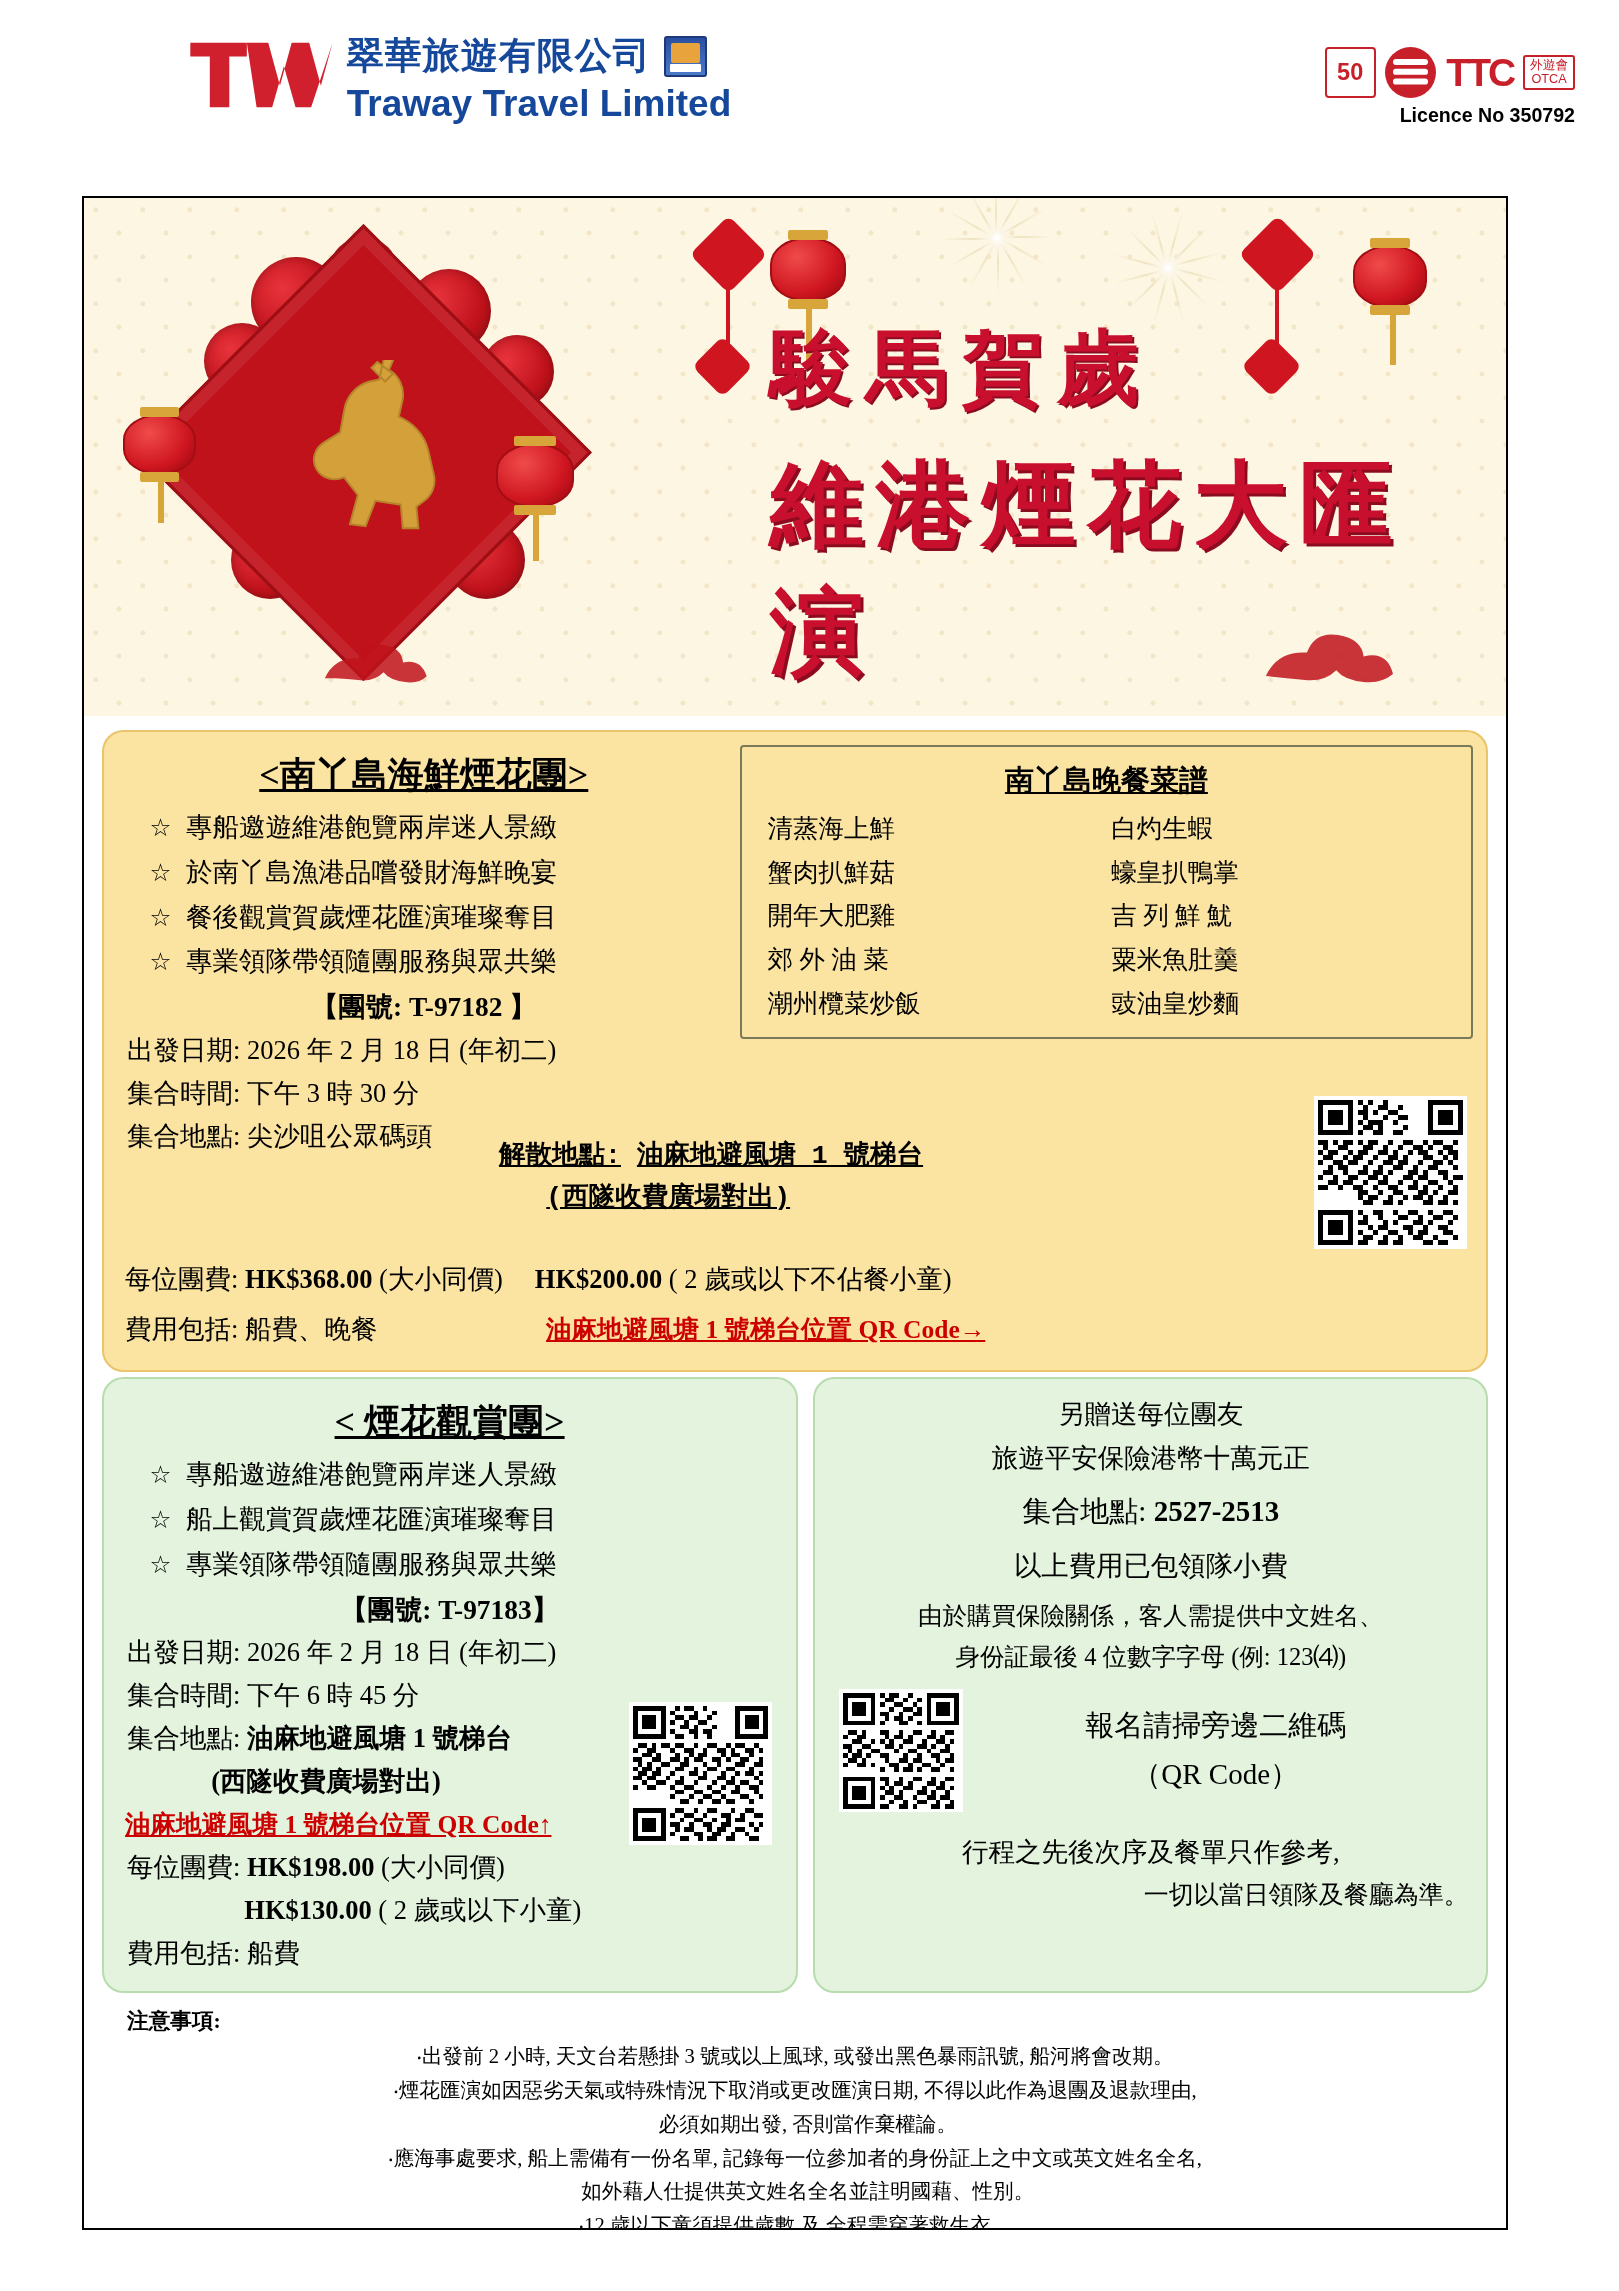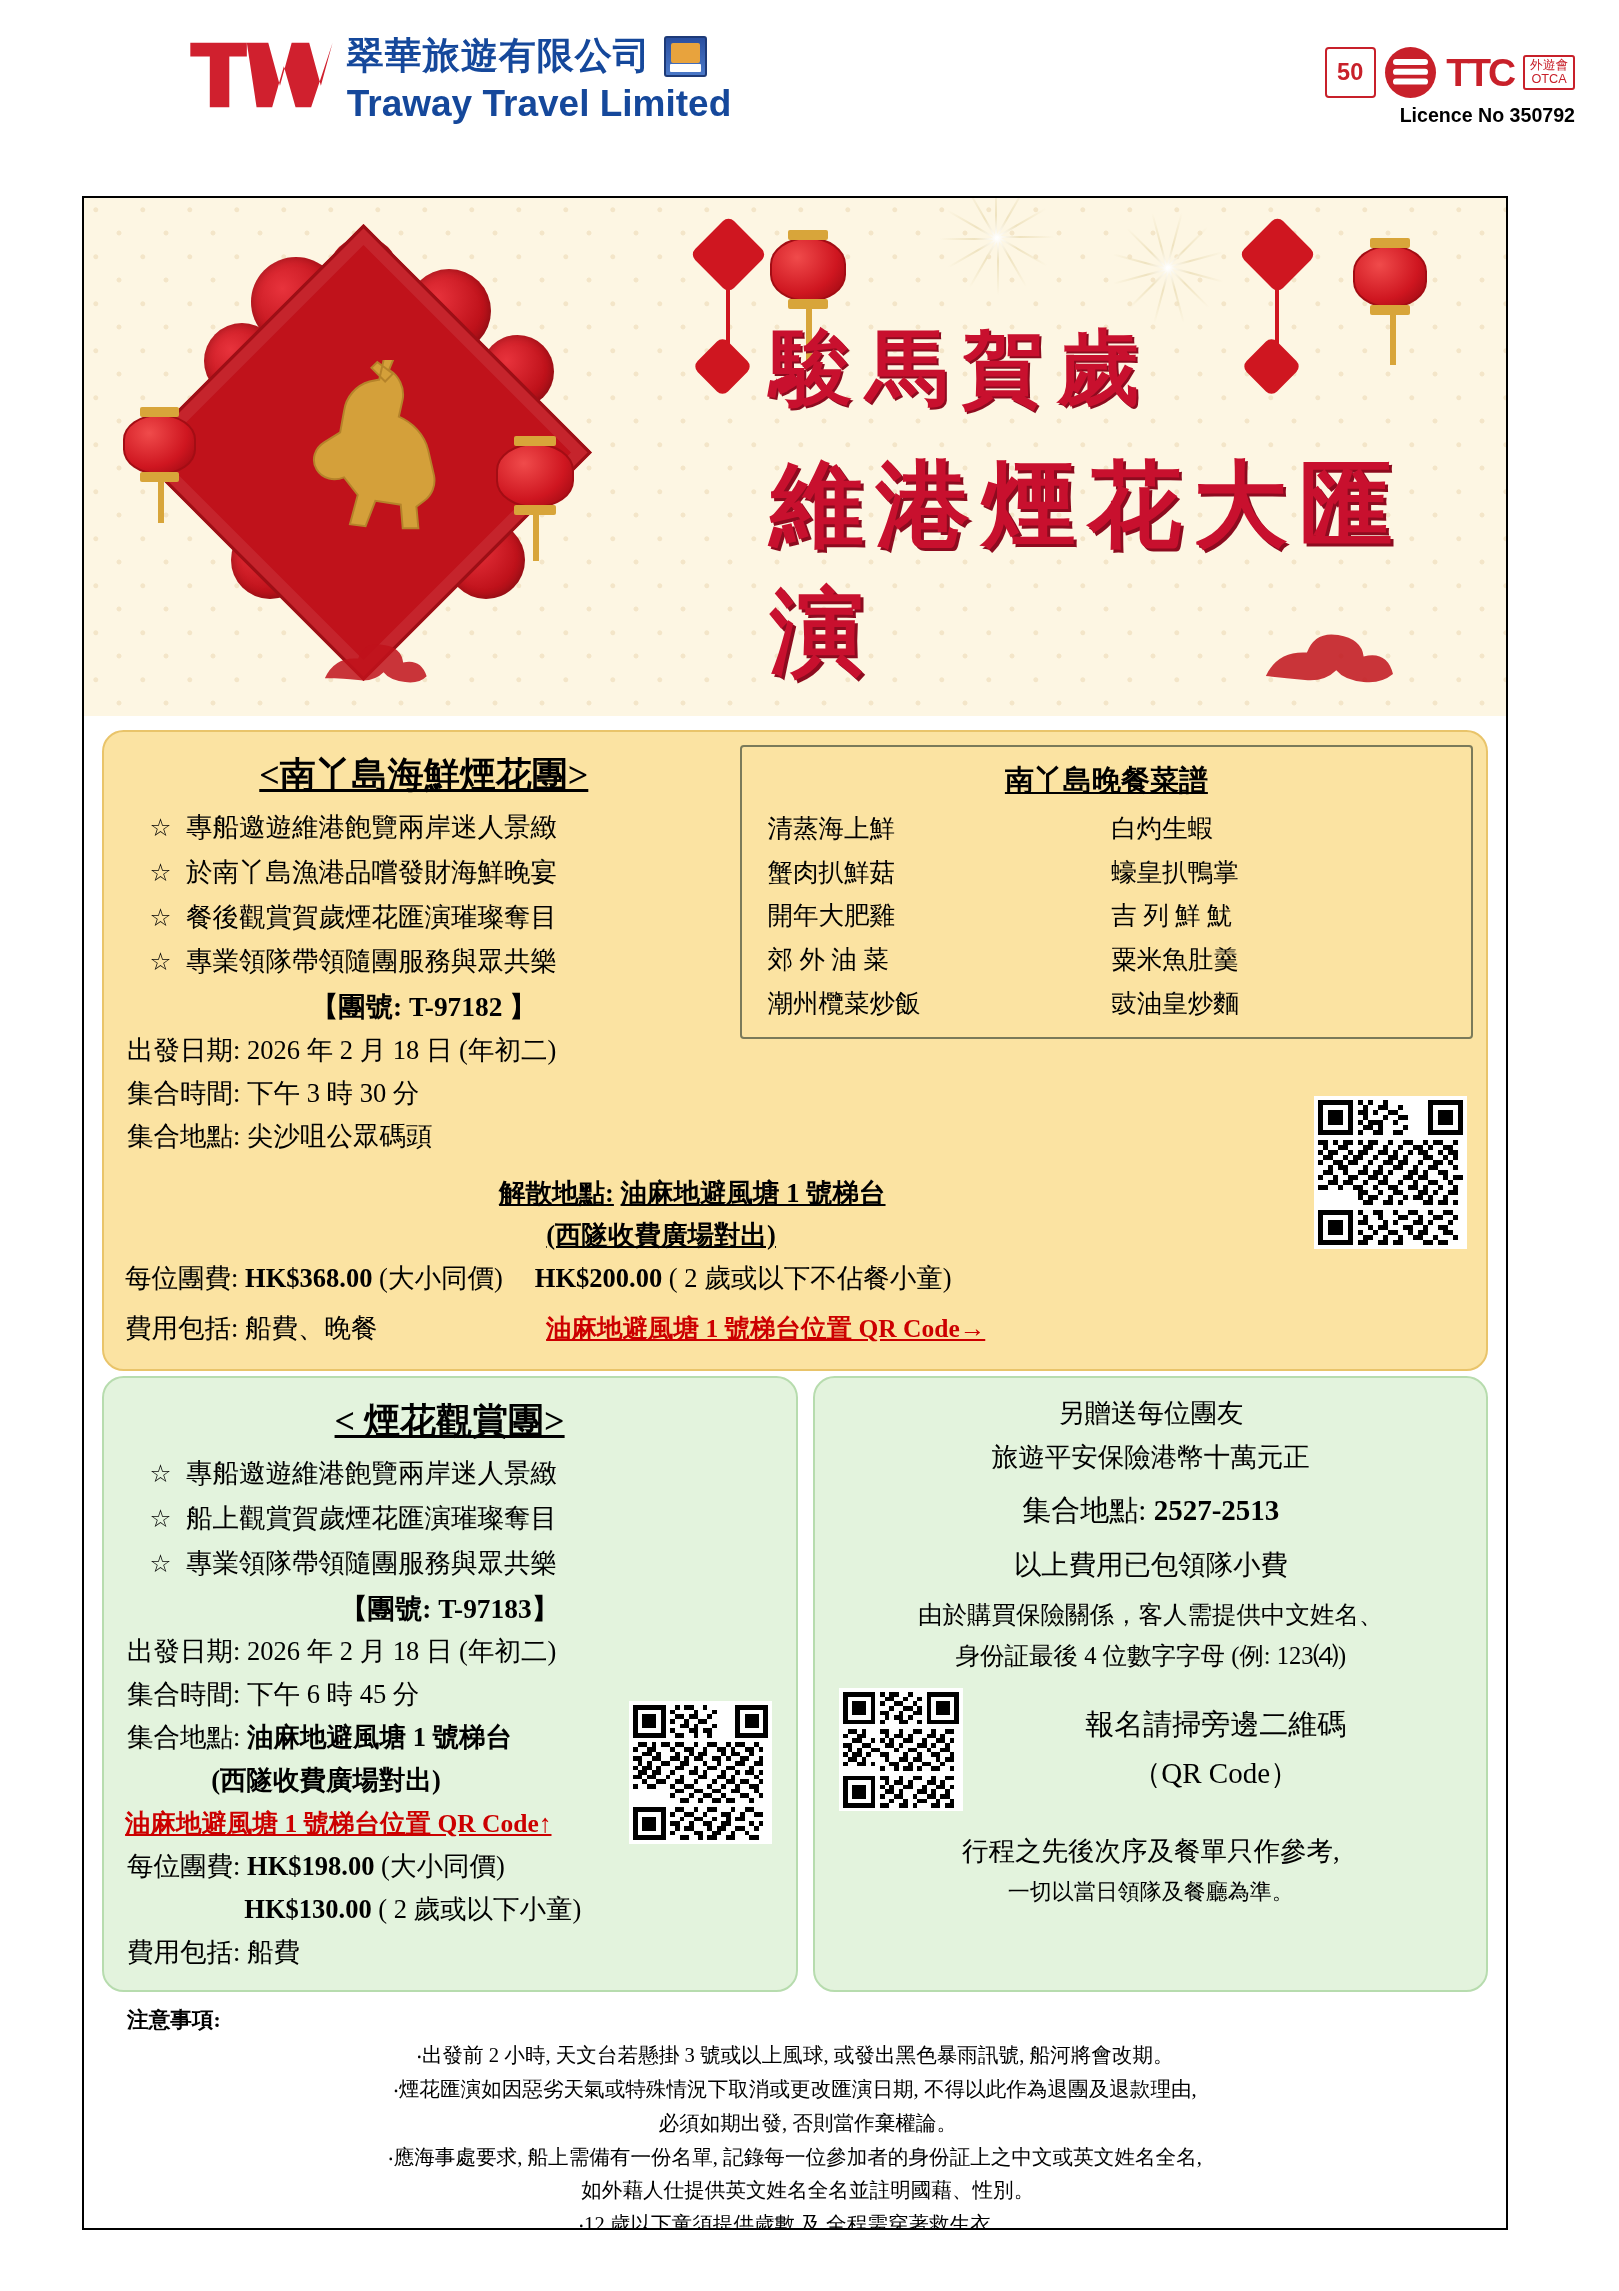--- a/index.html
+++ b/index.html
@@ -397,21 +397,21 @@
               <div>吉 列 鮮 魷</div>
               <div>郊 外 油 菜</div>
               <div>粟米魚肚羹</div>
               <div>潮州欖菜炒飯</div>
               <div>豉油皇炒麵</div>
             </div>
           </div>
         </div>
       </div>
 
-      <div style="display:flex;align-items:flex-end;margin-top:-65px;">
+      <div style="display:flex;align-items:center;margin-top:-65px;font-family:Liberation Mono, monospace;">
         <div style="width:372px;"></div>
         <div style="flex:1;">
           <div style="font-size:26.5px;margin-left:9.8px;">
             <span class="b u">解散地點:</span>
             <span class="b u">油麻地避風塘 1 號梯台</span>
           </div>
           <div style="font-size:26.5px;margin-left:57px;margin-top:5.9px;" class="b u">(西隧收費廣場對出)</div>
         </div>
         <div style="width:186px;text-align:right;padding-right:5.9px;">
           <div class="qr">
@@ -1011,21 +1011,21 @@
               </g>
             </svg>
           </div>
           <div style="flex:1;text-align:center;">
             <div style="font-size:29px;">報名請掃旁邊二維碼</div>
             <div style="font-size:29px;margin-top:9.8px;">（QR Code）</div>
           </div>
         </div>
 
         <div class="center" style="font-size:26.5px;margin-top:21.6px;">行程之先後次序及餐單只作參考,</div>
-        <div class="center" style="font-size:22px;margin-top:7.8px;">一切以當日領隊及餐廳為準。</div>
+        <div class="center" style="font-size:25px;margin-top:7.8px;text-align:right;">一切以當日領隊及餐廳為準。</div>
       </div>
     </div>
 
     <div class="notes">
       <div class="nt-title">注意事項:</div>
       <ul style="margin:0;padding:0;text-align:center;">
         <li>‧出發前 2 小時, 天文台若懸掛 3 號或以上風球, 或發出黑色暴雨訊號, 船河將會改期。</li>
         <li>‧煙花匯演如因惡劣天氣或特殊情況下取消或更改匯演日期, 不得以此作為退團及退款理由,</li>
         <li class="sub">必須如期出發, 否則當作棄權論。</li>
         <li>‧應海事處要求, 船上需備有一份名單, 記錄每一位參加者的身份証上之中文或英文姓名全名,</li>

